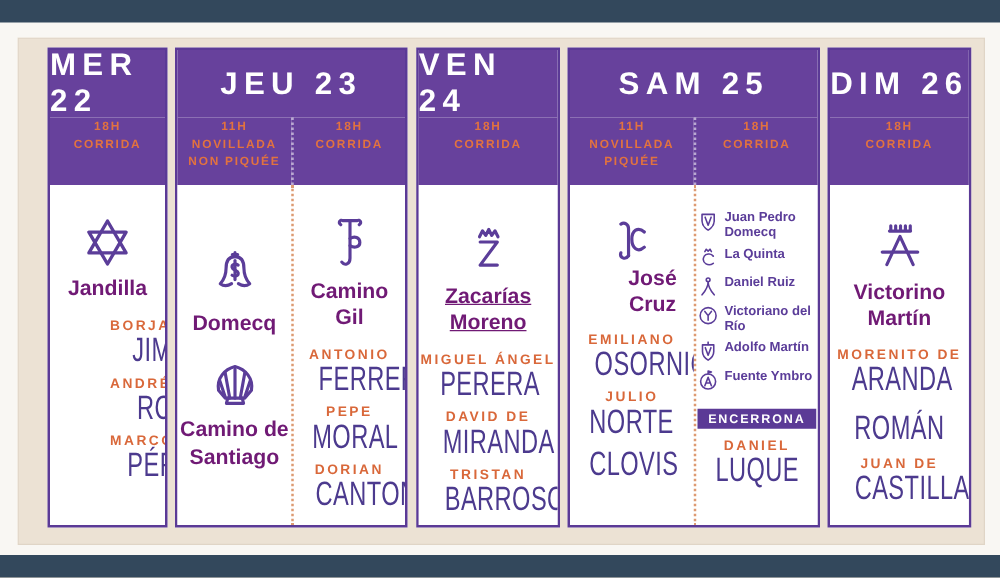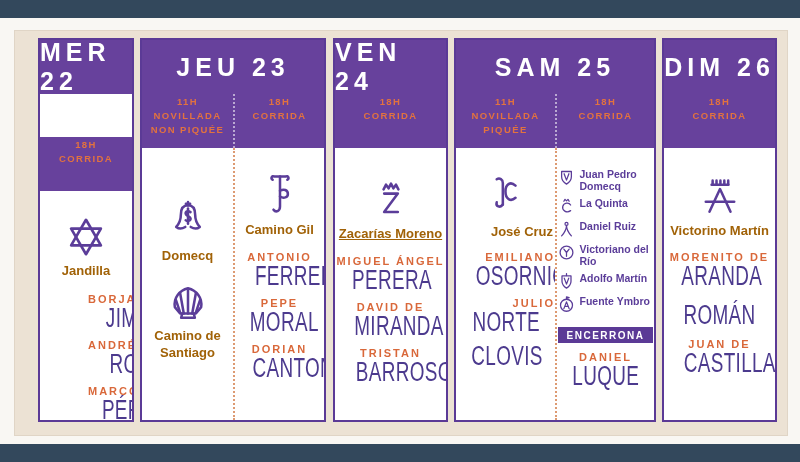--- a/index.html
+++ b/index.html
@@ -17,21 +17,21 @@
   .sessions { flex:1; display:flex; min-height:0; }
   .session { flex:1; display:flex; flex-direction:column; min-width:0; }
   .s-head { height:54px; background:#67419c; text-align:center; color:#e2723f;
             font-weight:700; font-size:9.5px; letter-spacing:1.4px; line-height:1.45;
             padding:1px 4px 0; }
   .s-body { flex:1; background:#fff; text-align:center; overflow:hidden; }
   .session + .session .s-head { border-left:2px dotted rgba(255,255,255,.55); }
   .session + .session .s-body { border-left:2px dotted #dd9a72; }
 
   .g-icon { display:flex; justify-content:center; }
-  .g-name { color:#a16207; font-size:13px; font-weight:600; line-height:1.25; }
+  .g-name { color:#701a75; font-size:17px; font-weight:600; line-height:1.25; }
   .first  { color:#d9683a; font-size:11px; font-weight:700; letter-spacing:2px; }
   .last   { color:#4c3a8e; font-size:27px; font-weight:500; line-height:1.0; white-space:nowrap; }
   .last span { display:inline-block; transform:scaleX(.70); transform-origin:center; letter-spacing:.5px; }
   .torero { margin-top:7px; }
 
   .glist { margin:20px auto 0; width:96px; text-align:left; }
   .glist-row { display:flex; align-items:flex-start; margin-bottom:5px; }
   .glist-row .gi { flex:0 0 18px; display:flex; justify-content:center; margin-top:1px; }
   .glist-row .gn { color:#5b3d99; font-size:10.5px; font-weight:600; line-height:1.15; margin-left:4px; }
 
@@ -40,21 +40,21 @@
 
   svg { stroke:#5b3d99; fill:none; stroke-width:2.4; stroke-linecap:round; stroke-linejoin:round; }
   .small-ic svg { stroke-width:1.7; }
 </style>
 </head>
 <body>
 
 <div class="sheet">
 <div class="panel">
 
-  <div class="col" style="left:24px;width:96px;gap:43px;">
+  <div class="col" style="left:24px;width:96px;">
     <div class="day-bar">MER 22</div>
     <div class="sessions">
       <div class="session">
         <div class="s-head">
           <div>18H</div>
           <div>CORRIDA</div>
         </div>
         <div class="s-body">
           <div class="g-icon" style="margin-top:26px;">
             <svg width="40" height="40" viewBox="0 0 36 36">
@@ -188,22 +188,22 @@
           <div>NOVILLADA PIQUÉE</div>
         </div>
         <div class="s-body">
           <div class="g-icon" style="margin-top:26px;">
             <svg width="36" height="38" viewBox="0 0 34 36">
               <path d="M14 29 C11.5 32.5 7 30.5 8.2 26.8"></path>
               <path d="M14 29 L14 8.5 C14 5.2 11 3.2 8.2 5"></path>
               <path d="M26 11 C21 6.5 16.5 10 16.5 16.5 C16.5 23 21 27 26 22.5"></path>
             </svg>
           </div>
-          <div class="g-name" style="margin-top:12px;padding-left:33px;">José Cruz</div>
-          <div style="margin-top:11px;text-align:right;">
+          <div class="g-name" style="margin-top:0;padding-left:33px;">José Cruz</div>
+          <div style="margin-top:11px;">
             <div class="torero">
               <div class="first">EMILIANO</div>
               <div class="last"><span>OSORNIO</span></div>
             </div>
             <div class="torero">
               <div class="first">JULIO</div>
               <div class="last"><span>NORTE</span></div>
             </div>
             <div class="torero" style="">
               <div class="last"><span>CLOVIS</span></div>

